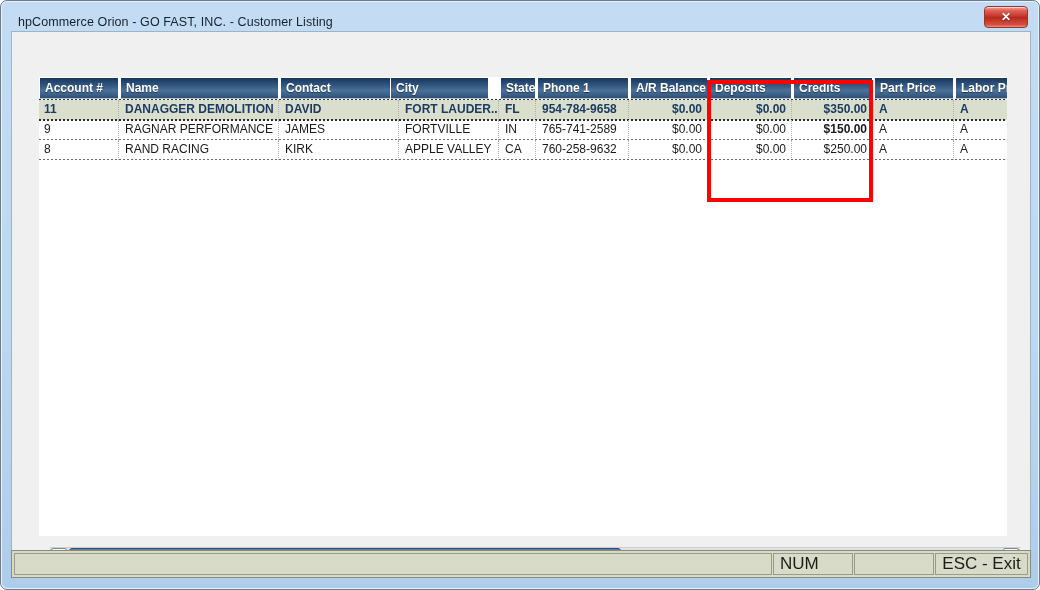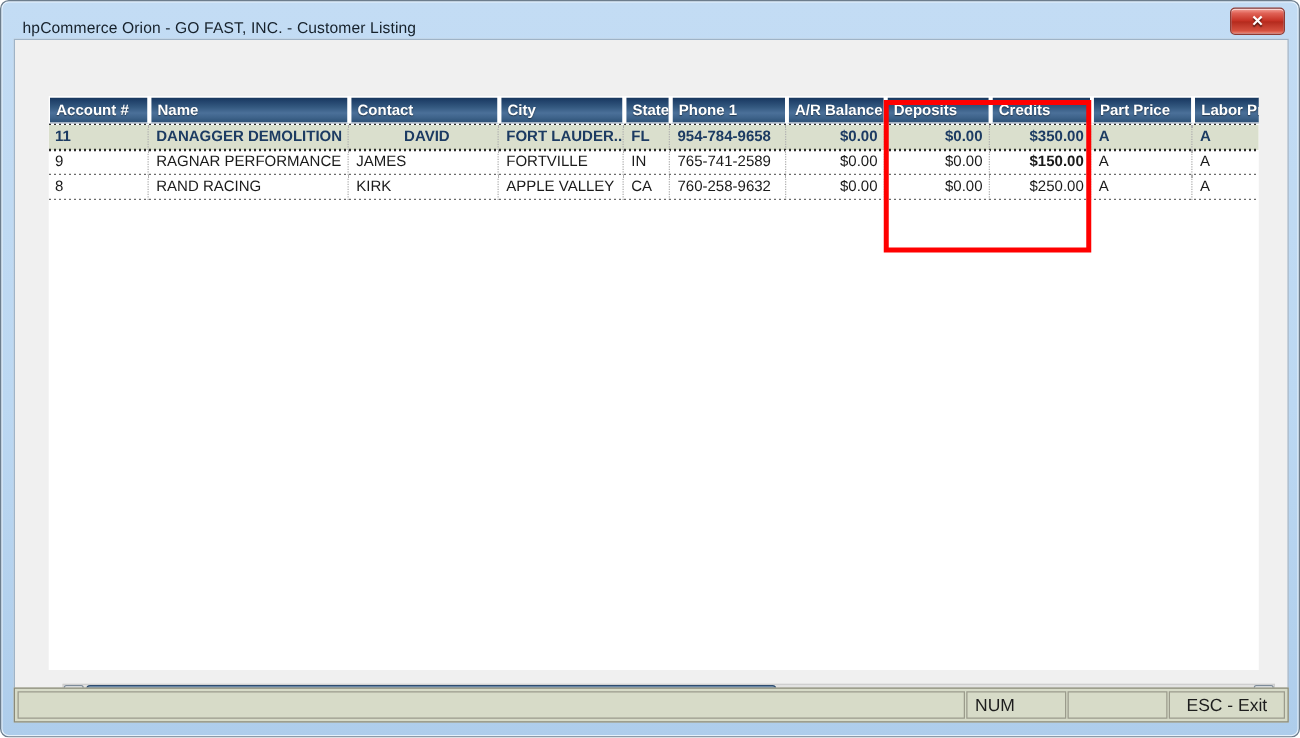--- a/index.html
+++ b/index.html
@@ -130,21 +130,21 @@
   }
 
   
   .statusbar{
     position:absolute;left:10px;top:549px;width:1020px;height:28px;
     background:#d7dbc8;border:1px solid #8a8a7a;box-sizing:border-box;
   }
   .sb-panel{
     position:absolute;top:2px;height:22px;box-sizing:border-box;
     border:1px solid #9b9b8c;
-    font-size:14px;color:#1d1d1d;line-height:20px;
+    font-size:17px;color:#1d1d1d;line-height:20px;
     background:#d7dbc8;
   }
   .sb-panel.pad{padding-left:6px;}
   .sb-panel.center{text-align:center;}
 
   
   .annot{
     position:absolute;left:706px;top:79px;width:166px;height:122px;
     border:4px solid #ff0000;box-sizing:border-box;
     pointer-events:none;
@@ -172,21 +172,21 @@
         <div class="hdr-row" id="hdr">
             <div class="hcell" style="left: 0px; width: 80px;">
               <span class="hlabel">Account #</span>
             </div>
             <div class="hcell" style="left: 241px; width: 119px;">
               <span class="hlabel">Contact</span>
             </div>
             <div class="hcell" style="left: 81px; width: 159px;">
               <span class="hlabel">Name</span>
             </div>
-            <div class="hcell" style="left: 361px; width: 99px;">
+            <div class="hcell" style="left: 351px; width: 99px;">
               <span class="hlabel">City</span>
             </div>
             <div class="hcell" style="left: 461px; width: 36px;">
               <span class="hlabel">State</span>
             </div>
             <div class="hcell" style="left: 498px; width: 92px; text-align: right;">
               <span class="hlabel">Phone 1</span>
             </div>
             <div class="hcell" style="left: 591px; width: 78px;">
               <span class="hlabel">A/R Balance</span>
@@ -202,21 +202,21 @@
             </div>
             <div class="hcell" style="left: 916px; width: 80px;">
               <span class="hlabel">Labor Price</span>
             </div>
           </div>
         <div id="rows">
             <div class="dotline thick" style="top: 22px;"></div>
             <div class="row sel" style="top: 23px;">
               <div class="cell" style="left: 0px; width: 80px;">11</div>
               <div class="cell" style="left: 81px; width: 159px;">DANAGGER DEMOLITION</div>
-              <div class="cell" style="left: 241px; width: 119px; text-align: center;">DAVID</div>
+              <div class="cell" style="left: 241px; width: 119px;">DAVID</div>
               <div class="cell" style="left: 361px; width: 99px;">FORT  LAUDER...</div>
               <div class="cell" style="left: 461px; width: 36px;">FL</div>
               <div class="cell" style="left: 498px; width: 92px;">954-784-9658</div>
               <div class="cell num" style="left: 591px; width: 78px;">$0.00</div>
               <div class="cell num" style="left: 670px; width: 83px;">$0.00</div>
               <div class="cell num" style="left: 754px; width: 80px;">$350.00</div>
               <div class="cell" style="left: 835px; width: 80px;">A</div>
               <div class="cell" style="left: 916px; width: 80px;">A</div>
             </div>
             <div class="dotline thick" style="top: 42px;"></div>

